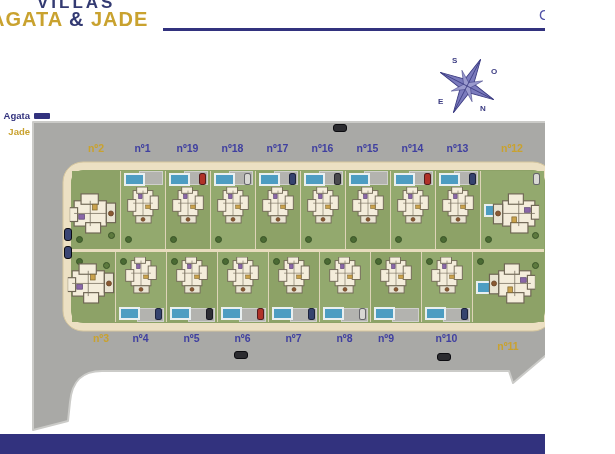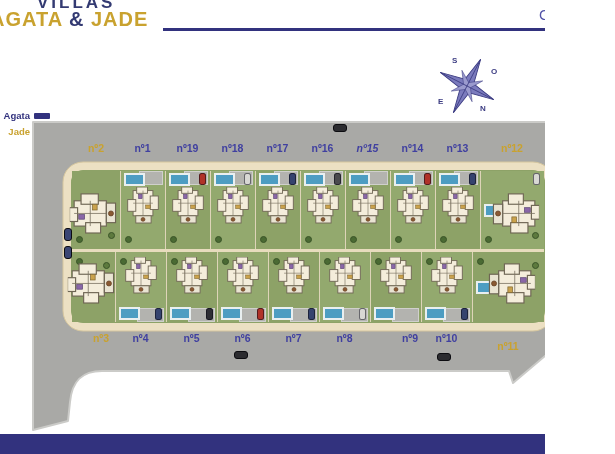--- a/index.html
+++ b/index.html
@@ -169,21 +169,21 @@
       </div>
       <div class="plot-label" style="color: rgb(64, 64, 160); left: 300.5px; top: 142px;">nº16</div>
       <div class="plot top" style="left: 345px; top: 171px; width: 45px; height: 78px;">
         <div class="driveway top"></div>
         <div class="pool" style="background: rgb(77, 157, 194); left: 3px; top: 2px;"></div>
         <div class="tree" style="left: 4px; bottom: 6px;"></div>
         <svg class="villa" width="36" height="41.4" style="margin-left: -18px; top: 16px;">
           <use href="#villa-sym"></use>
         </svg>
       </div>
-      <div class="plot-label" style="color: rgb(64, 64, 160); left: 345.5px; top: 142px; font-style: italic;">nº15</div>
+      <div class="plot-label" style="color: rgb(64, 64, 160); left: 345.5px; top: 142px;">nº15</div>
       <div class="plot top alt" style="left: 390px; top: 171px; width: 45px; height: 78px;">
         <div class="driveway top"></div>
         <div class="pool" style="background: rgb(77, 157, 194); left: 3px; top: 2px;"></div>
         <div class="car" style="background: rgb(176, 50, 40); right: 4px; top: 2px;"></div>
         <div class="tree" style="left: 4px; bottom: 6px;"></div>
         <svg class="villa" width="36" height="41.4" style="margin-left: -18px; top: 16px;">
           <use href="#villa-sym"></use>
         </svg>
       </div>
       <div class="plot-label" style="color: rgb(64, 64, 160); left: 390.5px; top: 142px;">nº14</div>
@@ -267,21 +267,21 @@
       </div>
       <div class="plot-label" style="color: rgb(64, 64, 160); left: 322.5px; top: 332px;">nº8</div>
       <div class="plot bottom" style="left: 370px; top: 252px; width: 51px; height: 70px;">
         <div class="driveway bottom"></div>
         <div class="pool" style="background: rgb(77, 157, 194); left: 3px; bottom: 2px;"></div>
         <div class="tree" style="left: 4px; top: 6px;"></div>
         <svg class="villa" width="36" height="41.4" style="margin-left: -18px; top: 5px;">
           <use href="#villa-sym"></use>
         </svg>
       </div>
-      <div class="plot-label" style="color: rgb(64, 64, 160); left: 388px; top: 332px;">nº9</div>
+      <div class="plot-label" style="color: rgb(64, 64, 160); left: 364px; top: 332px;">nº9</div>
       <div class="plot bottom alt" style="left: 421px; top: 252px; width: 51px; height: 70px;">
         <div class="driveway bottom"></div>
         <div class="pool" style="background: rgb(77, 157, 194); left: 3px; bottom: 2px;"></div>
         <div class="car" style="background: rgb(53, 67, 110); right: 4px; bottom: 2px;"></div>
         <div class="tree" style="left: 4px; top: 6px;"></div>
         <svg class="villa" width="36" height="41.4" style="margin-left: -18px; top: 5px;">
           <use href="#villa-sym"></use>
         </svg>
       </div>
       <div class="plot-label" style="color: rgb(64, 64, 160); left: 424.5px; top: 332px;">nº10</div>

